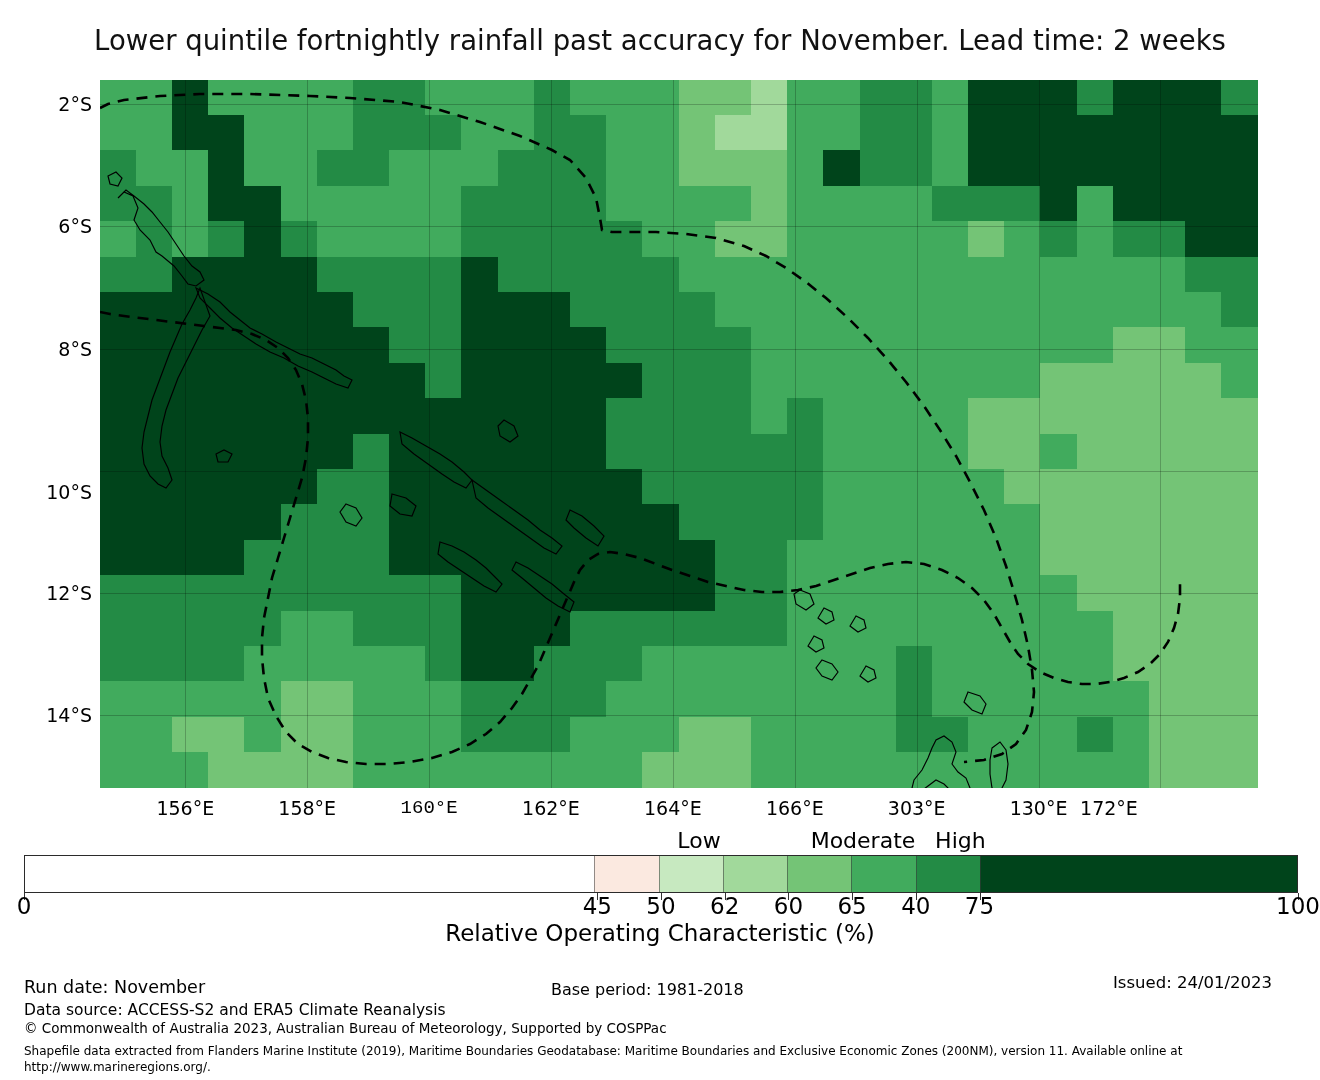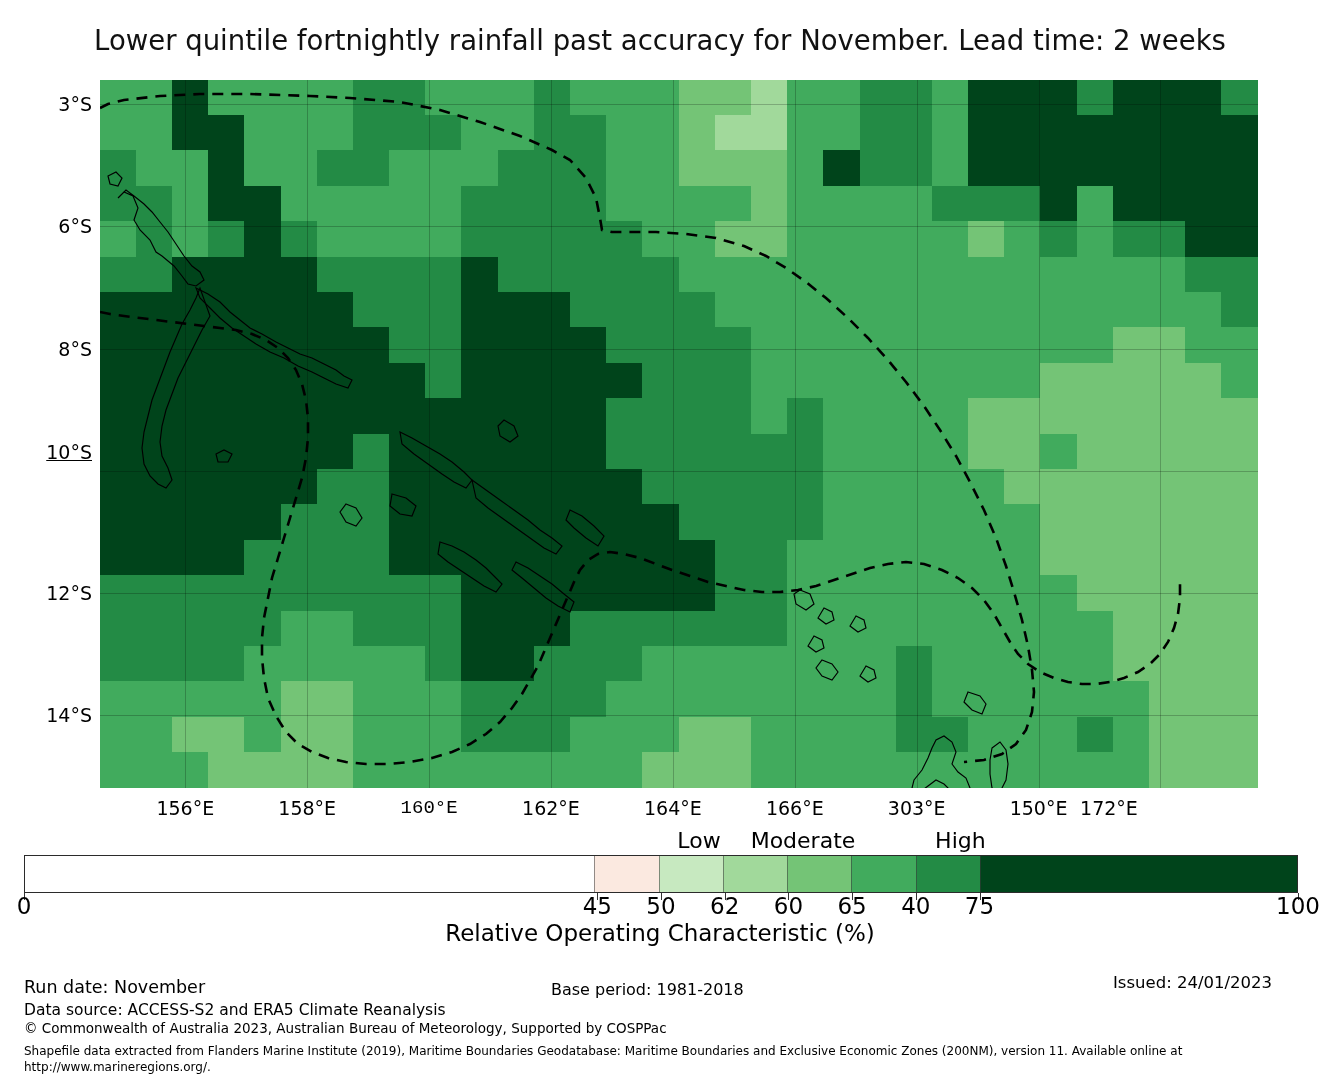--- a/index.html
+++ b/index.html
@@ -806,36 +806,36 @@
                                     884,520 894,534 902,548 910,562 918,574
                                     928,584 940,592 954,598 968,602 982,604
                                     996,604 1010,602 1024,598 1038,592 1050,584
                                     1060,574 1068,562 1074,548 1078,534 1080,518
                                     1080,502"></polyline>
     </g>
   </svg>
 </div>
 
 <div id="axes-y">
-    <div class="ylab" style="top: 104.414px;">3°S</div>
+    <div class="ylab" style="top: 104.414px;">2°S</div>
     <div class="ylab" style="top: 226.483px;">6°S</div>
     <div class="ylab" style="top: 348.552px;">8°S</div>
-    <div class="ylab" style="top: 452px; text-decoration: underline;">10°S</div>
+    <div class="ylab" style="top: 492px;">10°S</div>
     <div class="ylab" style="top: 592.69px;">12°S</div>
     <div class="ylab" style="top: 714.759px;">14°S</div>
   </div>
 <div id="axes-x">
     <div class="xlab" style="left: 185.326px;">156°E</div>
     <div class="xlab" style="left: 307.221px;">158°E</div>
     <div class="xlab" style="left: 429.116px; font-family: Liberation Mono, monospace;">160°E</div>
     <div class="xlab" style="left: 551.011px;">162°E</div>
     <div class="xlab" style="left: 672.905px;">164°E</div>
     <div class="xlab" style="left: 794.8px;">166°E</div>
     <div class="xlab" style="left: 916.695px;">303°E</div>
-    <div class="xlab" style="left: 1038.59px;">150°E</div>
+    <div class="xlab" style="left: 1038.59px;">130°E</div>
     <div class="xlab" style="left: 1109px;">172°E</div>
   </div>
 
 <div id="cbwrap">
   <div id="cbar">
       <div class="band" style="width: 45%; background: rgb(255, 255, 255);"></div>
       <div class="band" style="width: 5%; background: rgb(251, 233, 224);"></div>
       <div class="band" style="width: 5%; background: rgb(199, 233, 192);"></div>
       <div class="band" style="width: 5%; background: rgb(161, 217, 155);"></div>
       <div class="band" style="width: 5%; background: rgb(116, 196, 118);"></div>
@@ -857,21 +857,21 @@
     <div class="cbtick" style="left: 788.4px;">60</div>
     <div class="cbtickmark" style="left: 852.1px;"></div>
     <div class="cbtick" style="left: 852.1px;">65</div>
     <div class="cbtickmark" style="left: 915.8px;"></div>
     <div class="cbtick" style="left: 915.8px;">40</div>
     <div class="cbtickmark" style="left: 979.5px;"></div>
     <div class="cbtick" style="left: 979.5px;">75</div>
     <div class="cbtickmark" style="left: 1298px;"></div>
     <div class="cbtick" style="left: 1298px;">100</div>
     <div class="cblabel" style="left: 699px;">Low</div>
-    <div class="cblabel" style="left: 803px;">Moderate</div>
+    <div class="cblabel" style="left: 863px;">Moderate</div>
     <div class="cblabel" style="left: 960.39px;">High</div>
   </div>
 <div id="cbtitle">Relative Operating Characteristic (%)</div>
 
 <div class="ft" id="f-run">Run date: November</div>
 <div class="ft" id="f-base">Base period: 1981-2018</div>
 <div class="ft" id="f-iss">Issued: 24/01/2023</div>
 <div class="ft" id="f-src">Data source: ACCESS-S2 and ERA5 Climate Reanalysis</div>
 <div class="ft" id="f-cc">© Commonwealth of Australia 2023, Australian Bureau of Meteorology, Supported by COSPPac</div>
 <div class="ft" id="f-shp1">Shapefile data extracted from Flanders Marine Institute (2019), Maritime Boundaries Geodatabase: Maritime Boundaries and Exclusive Economic Zones (200NM), version 11. Available online at</div>

